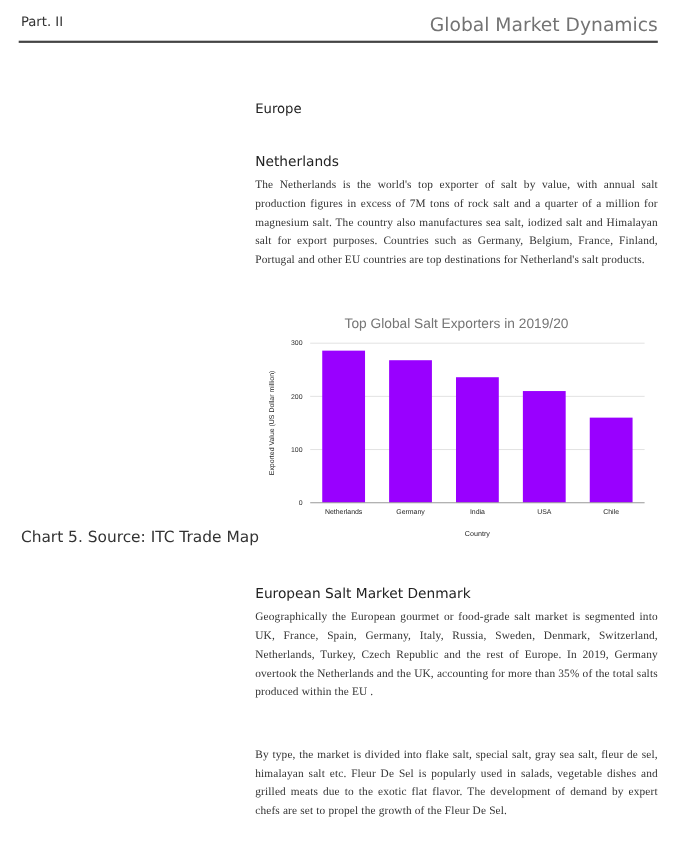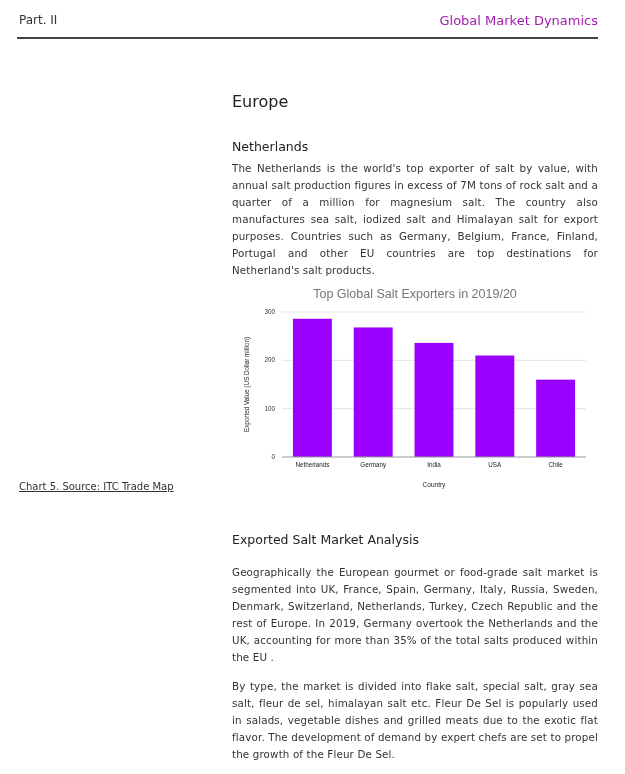--- a/index.html
+++ b/index.html
@@ -1,23 +1,23 @@
 <!DOCTYPE html>
 <html><head>
 <meta charset="utf-8">
 <style>
   html, body { margin:0; padding:0; background:#fff; }
   body { width:625px; height:774px; position:relative; overflow:hidden; font-family:"DejaVu Sans", sans-serif; color:#222; }
   .hdr-left { position:absolute; left:19px; top:13px; font-size:12px; color:#333;text-align:center; }
-  .hdr-right { position:absolute; right:27px; top:13px; font-size:13px; color:#a21caf; }
+  .hdr-right { position:absolute; right:27px; top:13px; font-size:17px; color:#737373; }
   .hdr-rule { position:absolute; left:17px; top:37px; width:581px; height:1.5px; background:#444; }
-  .h-region { position:absolute; left:232px; top:92px; font-size:16px; color:#222; }
+  .h-region { position:absolute; left:232px; top:92px; font-size:12px; color:#222; }
   .h-sub { position:absolute; left:232px; font-size:12.5px; color:#222; }
-  .para { position:absolute; left:232px; width:366px; font-size:10.3px; line-height:17px; color:#333; text-align:justify; letter-spacing:0.15px; }
-  .caption { position:absolute; left:19px; top:481px; font-size:10px; color:#333;text-decoration:underline; }
+  .para { position:absolute; left:232px; width:366px; font-size:10.3px; line-height:17px; color:#333; text-align:justify; letter-spacing:0.15px;font-family:Liberation Serif, serif; }
+  .caption { position:absolute; left:19px; top:481px; font-size:14px; color:#333; }
   svg text { font-family:"Liberation Sans", sans-serif; }
 </style>
 </head>
 <body>
 
 <div class="hdr-left">Part. II</div>
 <div class="hdr-right">Global Market Dynamics</div>
 <div class="hdr-rule"></div>
 
 <div class="h-region">Europe</div>
@@ -52,15 +52,15 @@
       <text x="262.79999999999995" y="187" text-anchor="middle" font-size="6.3" fill="#222">USA</text>
       <text x="323.59999999999997" y="187" text-anchor="middle" font-size="6.3" fill="#222">Chile</text>
     </g>
   <line id="c-xaxis" x1="50" x2="354" y1="177" y2="177" stroke="#999999" stroke-width="1"></line>
   <text id="c-ylabel" font-size="6.3" fill="#222" text-anchor="middle" transform="translate(17,104.5) rotate(-90)">Exported Value (US Dollar million)</text>
   <text id="c-xlabel" font-size="6.5" fill="#222" text-anchor="middle" x="202" y="207">Country</text>
 </svg>
 
 <div class="caption">Chart 5. Source: ITC Trade Map</div>
 
-<div class="h-sub" style="top:532px;">Exported Salt Market Analysis</div>
-<div class="para" style="top:553px;margin-top:11px;">Geographically the European gourmet or food-grade salt market is segmented into UK, France, Spain, Germany, Italy, Russia, Sweden, Denmark, Switzerland, Netherlands, Turkey, Czech Republic and the rest of Europe. In 2019, Germany overtook the Netherlands and the UK, accounting for more than 35% of the total salts produced within the EU .</div>
+<div class="h-sub" style="top:532px;">European Salt Market Denmark</div>
+<div class="para" style="top:553px;">Geographically the European gourmet or food-grade salt market is segmented into UK, France, Spain, Germany, Italy, Russia, Sweden, Denmark, Switzerland, Netherlands, Turkey, Czech Republic and the rest of Europe. In 2019, Germany overtook the Netherlands and the UK, accounting for more than 35% of the total salts produced within the EU .</div>
 <div class="para" style="top:678px;">By type, the market is divided into flake salt, special salt, gray sea salt, fleur de sel, himalayan salt etc. Fleur De Sel is popularly used in salads, vegetable dishes and grilled meats due to the exotic flat flavor. The development of demand by expert chefs are set to propel the growth of the Fleur De Sel.</div>
 
 </body></html>

